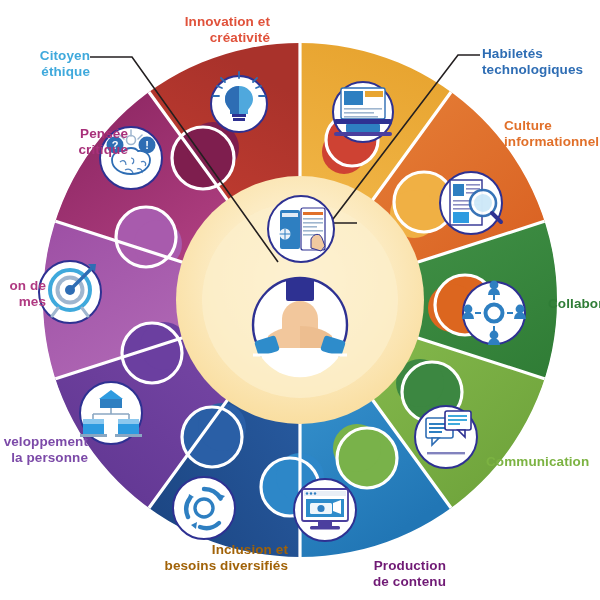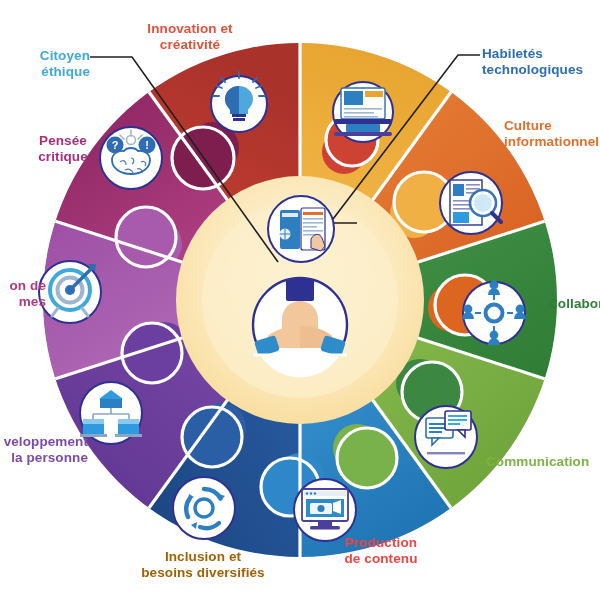--- a/index.html
+++ b/index.html
@@ -12,21 +12,21 @@
   #wheel-svg{position:absolute;left:0;top:0;width:600px;height:600px;}
   .lbl{
     position:absolute;
     font-weight:700;
     font-size:13.5px;
     line-height:1.18;
     letter-spacing:.1px;
     white-space:pre;
     font-family:"Liberation Sans", sans-serif;
   }
-  .lbl.c{text-align:center;margin-top:7px;}
+  .lbl.c{text-align:right;}
   .lbl.l{text-align:left;}
   .lbl.r{text-align:right;}
 </style>
 </head>
 <body>
 
 <div id="stage">
 
   <svg id="wheel-svg" viewBox="0 0 600 600">
     <defs>
@@ -407,16 +407,16 @@
   <div class="lbl l" style="left:548px;top:296px;width:110px;color:#2F7D36;">Collabora</div>
 
   <div class="lbl r" style="left:-52px;top:434px;width:140px;color:#7C4AA8;">veloppement
 la personne</div>
 
   <div class="lbl l" style="left:486px;top:454px;width:130px;color:#7CB342;">Communication</div>
 
   <div class="lbl c" style="left:118px;top:542px;width:170px;color:#a16207;">Inclusion et
 besoins diversifiés</div>
 
-  <div class="lbl c" style="left:316px;top:528px;width:130px;color:#ef4444;">Production
+  <div class="lbl c" style="left:316px;top:558px;width:130px;color:#701a75;">Production
 de contenu</div>
 
 </div>
 
 </body></html>

